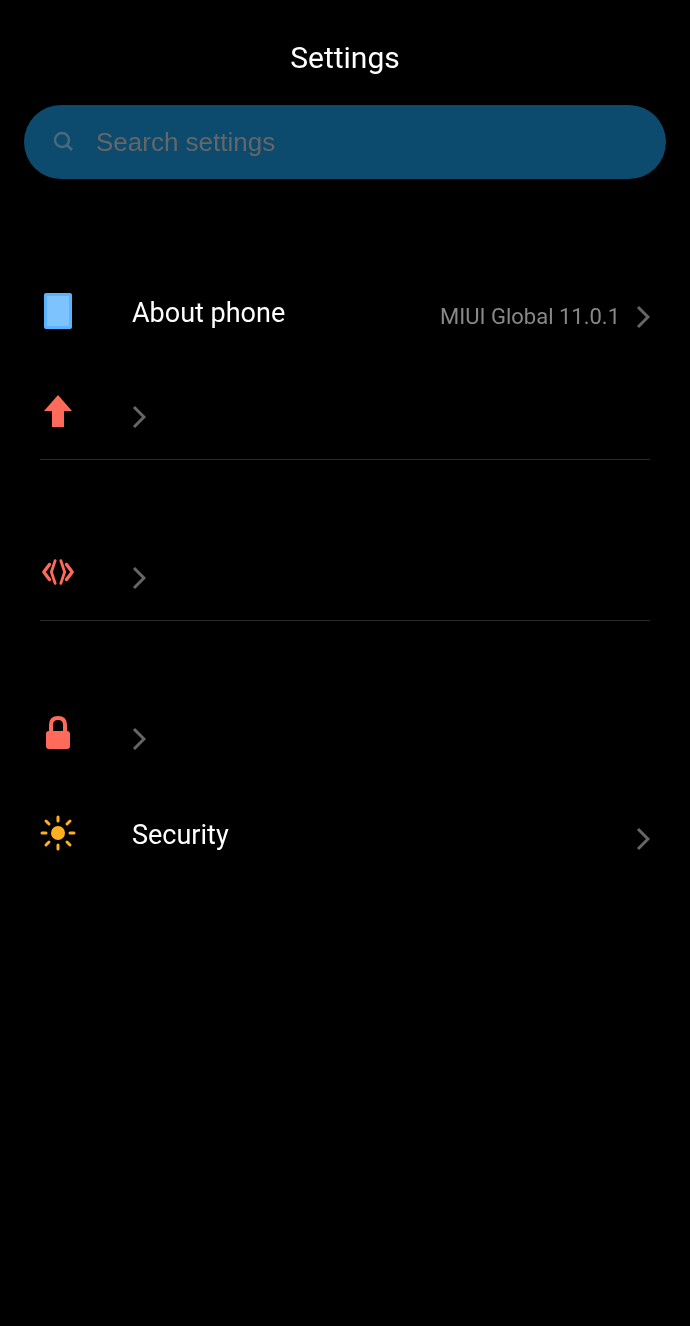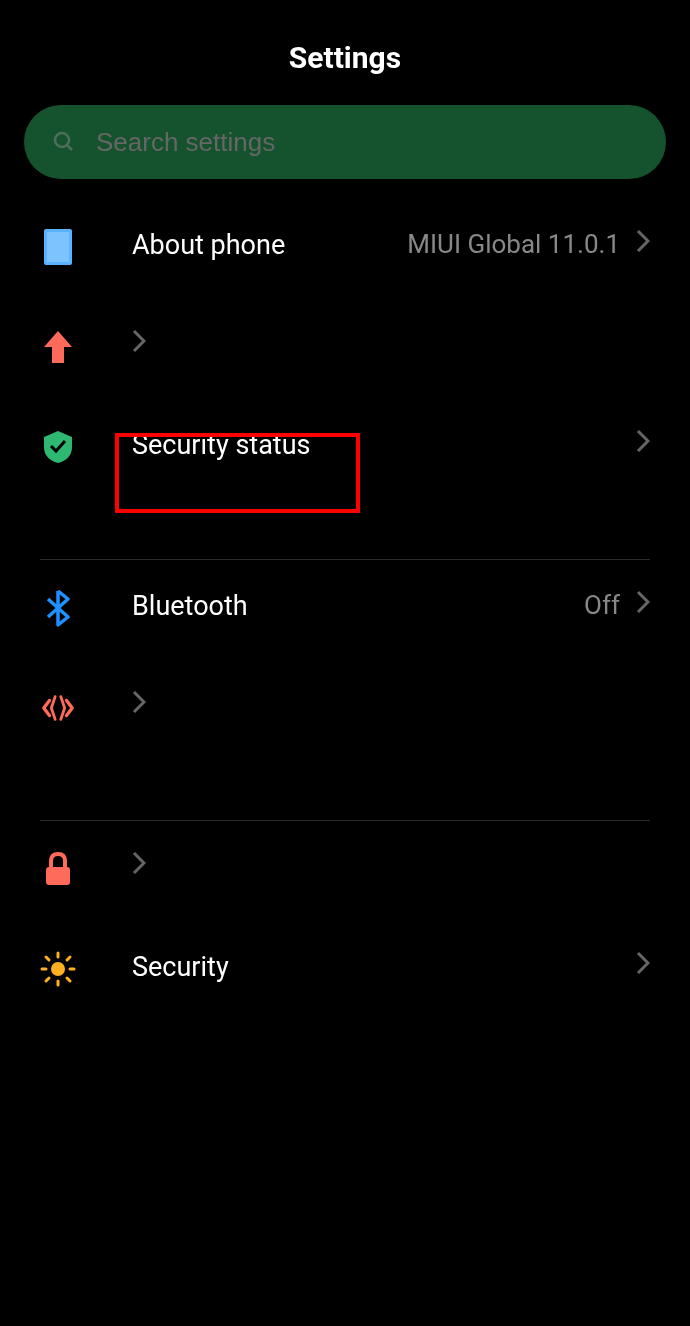--- a/index.html
+++ b/index.html
@@ -14,26 +14,26 @@
       font-family: -apple-system, BlinkMacSystemFont, 'Segoe UI', Roboto, sans-serif;
       color: #fff;
       overflow: hidden;
     }
     .header {
       text-align: center;
       padding: 40px 0 30px 0;
     }
     .title {
       font-size: 30px;
-      font-weight: 700;
+      font-weight: 400;
       color: #fff;
     }
     .search-bar {
       margin: 0 24px 40px 24px;
-      background: #14532d;
+      background: #0c4a6e;
       border-radius: 40px;
       height: 74px;
       display: flex;
       align-items: center;
       padding: 0 28px;
     }
     .search-icon {
       width: 24px;
       height: 24px;
       margin-right: 20px;
@@ -48,40 +48,40 @@
       flex: 1;
     }
     .search-input::placeholder {
       color: #666;
     }
     .settings-list {
       padding: 0 40px;
     }
     .settings-item {
       display: flex;
-      align-items: flex-start;
+      align-items: flex-end;
       height: 100px;
       cursor: pointer;
     }
     .item-icon {
       width: 36px;
       height: 36px;
       display: flex;
       align-items: center;
       justify-content: center;
       margin-right: 56px;
     }
     .item-label {
       flex: 1;
       font-size: 27px;
       color: #fff;
       font-weight: 400;
     }
     .item-value {
-      font-size: 26px;
+      font-size: 22px;
       color: #888;
       margin-right: 16px;
     }
     .chevron-right {
       width: 14px;
       height: 24px;
     }
     .divider {
       height: 1px;
       background: #2a2a2a;
@@ -133,54 +133,29 @@
       <div class="item-icon">
         <svg width="32" height="36" viewBox="0 0 32 36">
           <path d="M16 2 L30 18 L22 18 L22 34 L10 34 L10 18 L2 18 Z" fill="#ff6b5b"></path>
         </svg>
       </div>
       <svg class="chevron-right" viewBox="0 0 14 24" fill="none" stroke="#666" stroke-width="3">
           <polyline points="2,2 12,12 2,22"></polyline>
         </svg>
     </div>
 
-    <div class="settings-item" style="position:relative;">
-      <div class="item-icon">
-        <svg width="32" height="36" viewBox="0 0 32 36">
-          <path d="M16 2 L30 8 L30 18 Q30 30 16 34 Q2 30 2 18 L2 8 Z" fill="#2eb872"></path>
-          <polyline points="9,17 14,22 23,12" fill="none" stroke="#000" stroke-width="3"></polyline>
-        </svg>
-      </div>
-      <div class="item-label">Security status</div>
-      <svg class="chevron-right" viewBox="0 0 14 24" fill="none" stroke="#666" stroke-width="3">
-          <polyline points="2,2 12,12 2,22"></polyline>
-        </svg>
-      <div class="highlight-box" style="left:75px; top:4px; width:245px; height:80px;"></div>
-    </div>
 
   </div>
 
   <div class="divider"></div>
 
   <div class="group">
 
 
 
-    <div class="settings-item">
-      <div class="item-icon">
-        <svg width="24" height="38" viewBox="0 0 24 38">
-          <path d="M12 2 L22 10 L12 19 L12 2 M12 19 L22 28 L12 36 L12 19 M2 10 L12 19 M2 28 L12 19" fill="none" stroke="#1e90ff" stroke-width="3.5" stroke-linejoin="round"></path>
-        </svg>
-      </div>
-      <div class="item-label">Bluetooth</div>
-      <div class="item-value">Off</div>
-      <svg class="chevron-right" viewBox="0 0 14 24" fill="none" stroke="#666" stroke-width="3">
-          <polyline points="2,2 12,12 2,22"></polyline>
-        </svg>
-    </div>
 
     <div class="settings-item">
       <div class="item-icon">
         <svg width="38" height="32" viewBox="0 0 38 32">
           <path d="M10 8 L4 16 L10 24" fill="none" stroke="#ff6b5b" stroke-width="3.5" stroke-linecap="round" stroke-linejoin="round"></path>
           <path d="M28 8 L34 16 L28 24" fill="none" stroke="#ff6b5b" stroke-width="3.5" stroke-linecap="round" stroke-linejoin="round"></path>
           <path d="M16 4 L12 16 L16 28" fill="none" stroke="#ff6b5b" stroke-width="3" stroke-linecap="round" stroke-linejoin="round"></path>
           <path d="M22 4 L26 16 L22 28" fill="none" stroke="#ff6b5b" stroke-width="3" stroke-linecap="round" stroke-linejoin="round"></path>
         </svg>
       </div>

